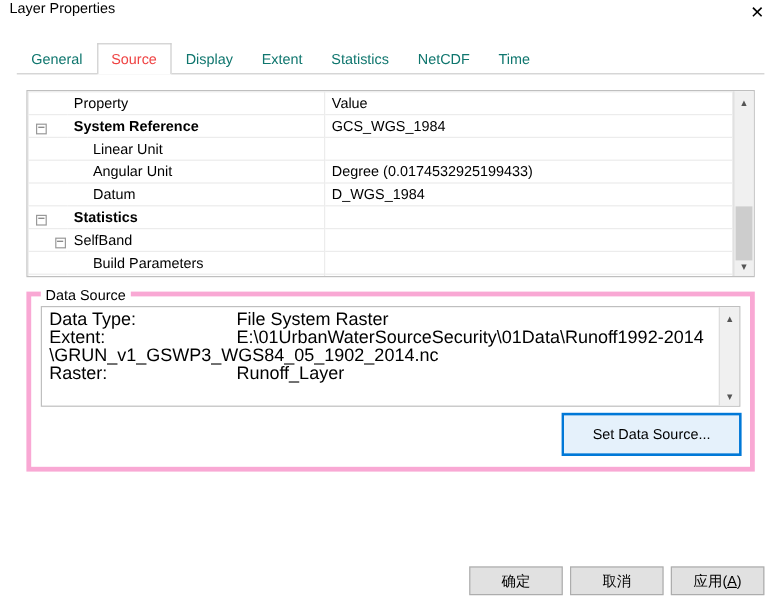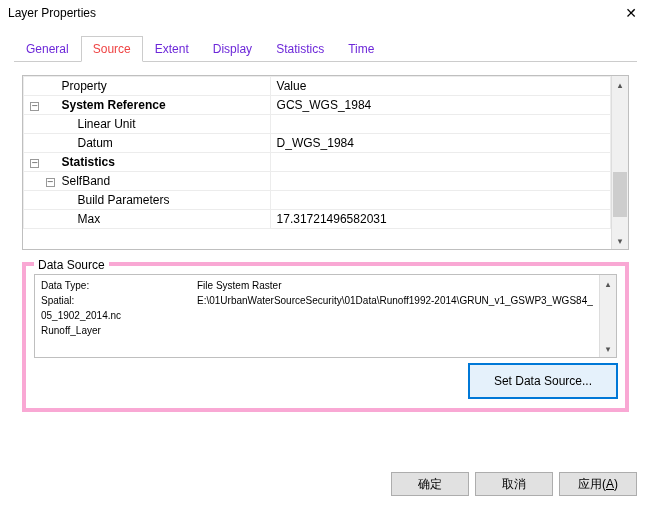--- a/index.html
+++ b/index.html
@@ -9,41 +9,41 @@
   background: #fff;
   color: #000;
   width: 651px;
   height: 506px;
   overflow: hidden;
   position: relative;
 }
 .titlebar {
   height: 26px;
   display: flex;
-  align-items: center;
+  align-items: flex-start;
   justify-content: space-between;
   padding: 0 6px 0 8px;
   background: #fff;
 }
 .titlebar .title { font-size: 12px; }
 .titlebar .close {
   width: 28px; height: 20px;
   display: flex; align-items: center; justify-content: center;
   font-size: 14px; font-family: sans-serif;
   cursor: pointer;
 }
 .tabs {
   display: flex;
   margin: 10px 14px 0 14px;
   position: relative;
 }
 .tab {
   padding: 5px 11px 5px 11px;
   font-size: 12px;
-  color: #6d28d9;
+  color: #0f766e;
   background: #fff;
   cursor: pointer;
   position: relative;
   border: 1px solid transparent;
 }
 .tab.active {
   border: 1px solid #ccc;
   border-bottom: 1px solid #fff;
   color: #ef4444;
   z-index: 2;
@@ -56,21 +56,21 @@
   margin-top: -1px;
   z-index: 1;
 }
 .panel {
   margin: 0 14px;
   padding: 13px 8px 8px 8px;
   position: relative;
 }
 .grid-wrap {
   border: 1px solid #bfbfbf;
-  height: 175px;
+  height: 156px;
   display: flex;
   position: relative;
   background: #fff;
 }
 .grid-body {
   flex: 1;
   overflow: hidden;
 }
 .grid-table {
   width: 100%;
@@ -131,21 +131,21 @@
 }
 .ds-box {
   border: 1px solid #bfbfbf;
   background: #fff;
   height: 84px;
   display: flex;
 }
 .ds-content {
   flex: 1;
   padding: 3px 6px;
-  font-size: 10px;
+  font-size: 15px;
   line-height: 15px;
   overflow: hidden;
 }
 .ds-row { display: flex; }
 .ds-label { width: 156px; flex-shrink: 0; }
 .ds-val { word-break: break-all; }
 .ds-scroll {
   width: 17px;
   background: #f0f0f0;
   border-left: 1px solid #ddd;
@@ -200,23 +200,24 @@
 <body>
 
 <div class="titlebar">
   <span class="title">Layer Properties</span>
   <span class="close">✕</span>
 </div>
 
 <div class="tabs">
   <div class="tab">General</div>
   <div class="tab active">Source</div>
+  <div class="tab">Display</div>
   <div class="tab">Extent</div>
-  <div class="tab">Display</div>
   <div class="tab">Statistics</div>
+  <div class="tab">NetCDF</div>
   <div class="tab">Time</div>
 </div>
 <div class="tab-underline"></div>
 
 <div class="panel">
 
   <div class="grid-wrap">
     <div class="grid-body">
       <table class="grid-table">
         <tbody>
@@ -230,20 +231,26 @@
           <td class="col-exp"><span class="expander">−</span></td>
           <td class="col-exp2"></td>
           <td class="col-prop bold">System Reference</td>
           <td class="col-val">GCS_WGS_1984</td>
         </tr>
         <tr>
           <td class="col-exp"></td>
               <td class="col-exp2"></td>
           <td class="col-prop" style="padding-left:22px">Linear Unit</td>
           <td class="col-val"></td>
+        </tr>
+        <tr>
+          <td class="col-exp"></td>
+              <td class="col-exp2"></td>
+          <td class="col-prop" style="padding-left:22px">Angular Unit</td>
+          <td class="col-val">Degree (0.0174532925199433)</td>
         </tr>
         <tr>
           <td class="col-exp"></td>
               <td class="col-exp2"></td>
           <td class="col-prop" style="padding-left:22px">Datum</td>
           <td class="col-val">D_WGS_1984</td>
         </tr>
         <tr>
           <td class="col-exp"><span class="expander">−</span></td>
           <td class="col-exp2"></td>
@@ -280,23 +287,24 @@
 
   <div class="fieldset">
     <span class="legend">Data Source</span>
     <div class="ds-box">
       <div class="ds-content">
         <div class="ds-row">
           <div class="ds-label">Data Type:</div>
           <div class="ds-val">File System Raster</div>
         </div>
         <div>
-          <span class="ds-label" style="display:inline-block">Spatial:</span><span class="ds-val">E:\01UrbanWaterSourceSecurity\01Data\Runoff1992-2014\GRUN_v1_GSWP3_WGS84_05_1902_2014.nc</span>
+          <span class="ds-label" style="display:inline-block">Extent:</span><span class="ds-val">E:\01UrbanWaterSourceSecurity\01Data\Runoff1992-2014\GRUN_v1_GSWP3_WGS84_05_1902_2014.nc</span>
         </div>
         <div class="ds-row">
+          <div class="ds-label">Raster:</div>
           <div class="ds-val">Runoff_Layer</div>
         </div>
       </div>
       <div class="ds-scroll">
         <div class="scroll-arrow up">▴</div>
         <div class="scroll-arrow down">▾</div>
       </div>
     </div>
     <div class="btn-row">
       <button class="btn focused">

